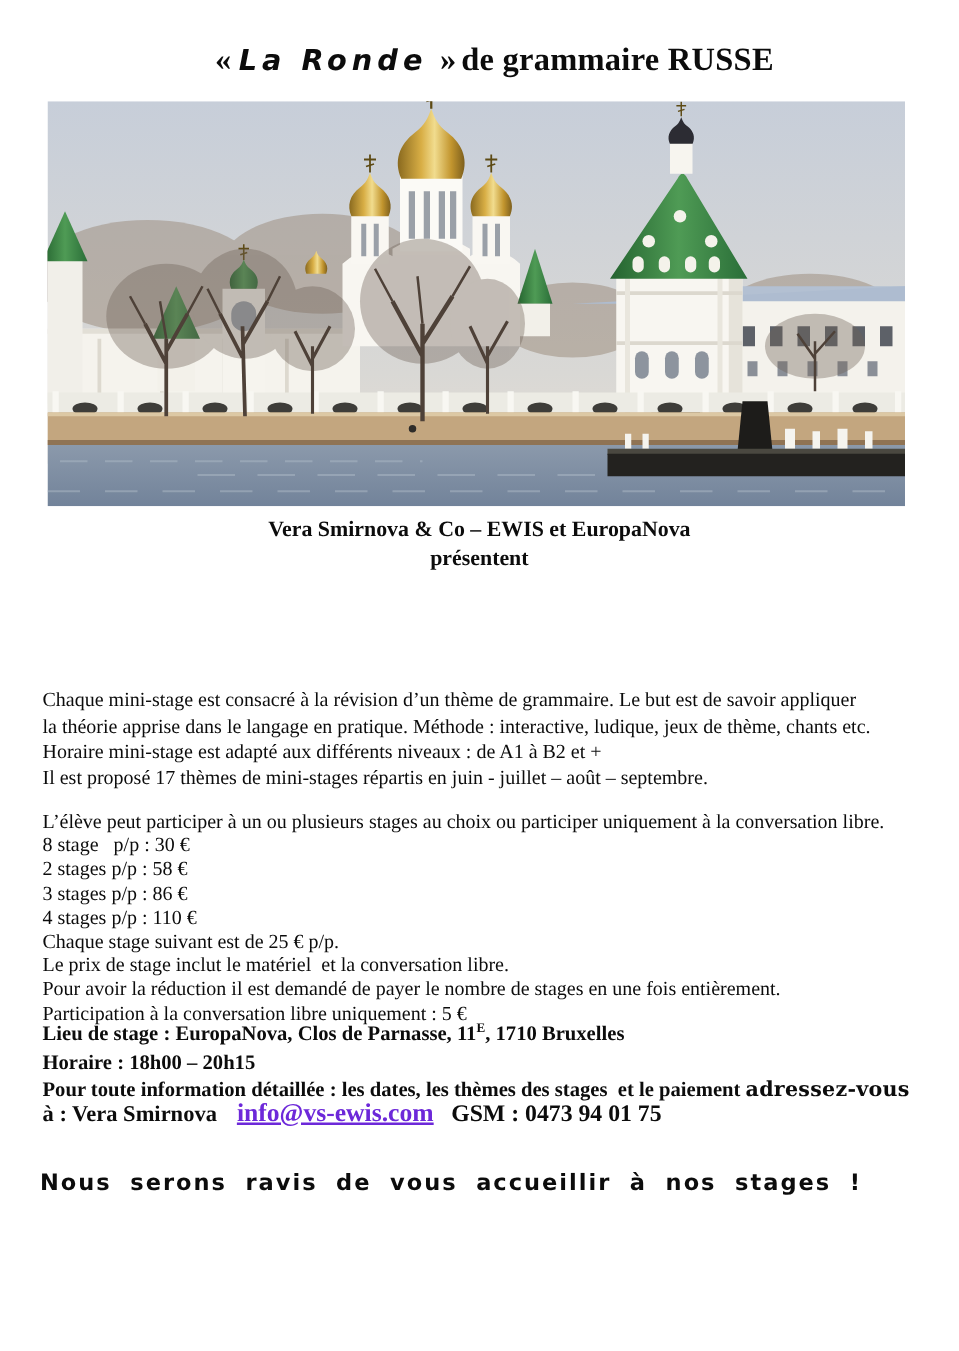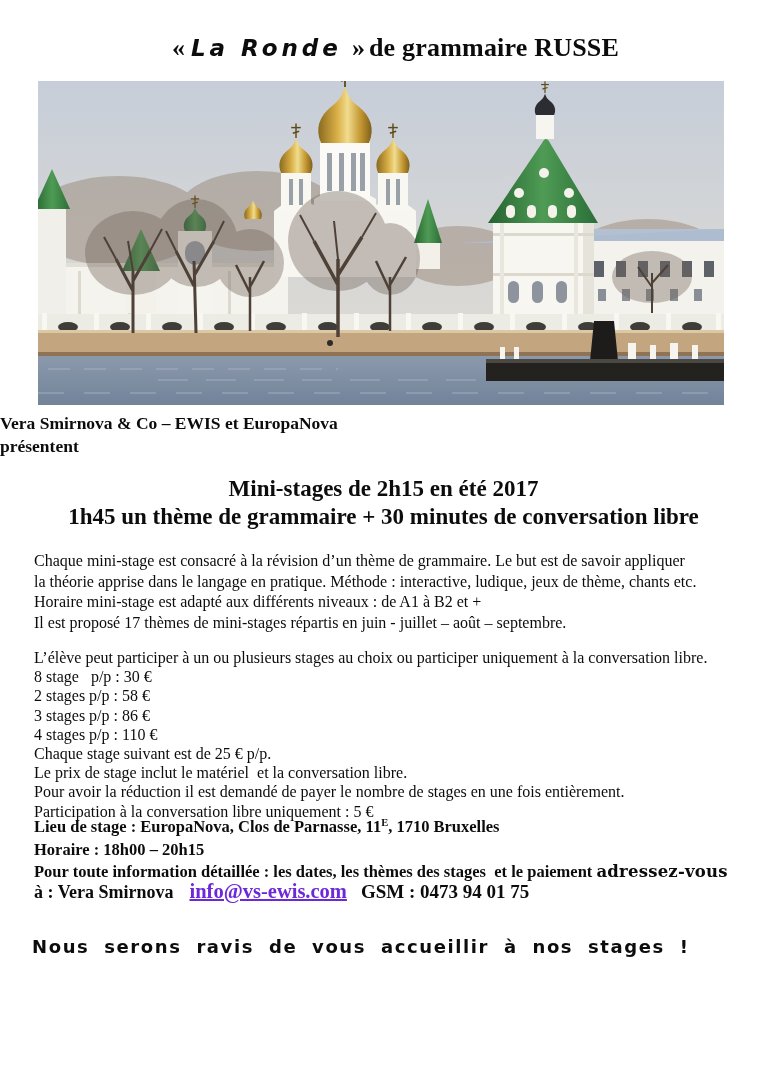--- a/index.html
+++ b/index.html
@@ -16,21 +16,21 @@
     font-family:"DejaVu Sans", sans-serif; font-style:italic; font-weight:700;
     font-size:23px; letter-spacing:4px; padding:0 10px 0 6px;
   }
   .title-rest { font-size:26px; font-weight:700; letter-spacing:.2px; padding-left:4px; }
 
   
   .photo-wrap { position:absolute; left:38px; top:81px; width:686px; height:324px; }
   .photo-wrap svg { display:block; width:686px; height:324px; }
 
   
-  .presenter { position:absolute; top:412px; left:0; width:100%; 
+  .presenter { position:absolute; top:412px; left:0; width:100%; text-align:center;
     font-weight:700; font-size:17.5px; line-height:23px; }
 
   
   .heading { position:absolute; top:475px; left:0; width:100%; text-align:center;
     font-weight:700; font-size:23px; line-height:28px; }
 
   
   .body-block { position:absolute; left:34px; right:24px; font-size:16px; }
   .body-block .line { white-space:pre-wrap; }
   .intro   { top:551px; line-height:20.5px; }
@@ -290,24 +290,20 @@
         </g>
       </g>
     </svg>
   </div>
 
   <div class="presenter">
     <div>Vera Smirnova &amp; Co – EWIS et EuropaNova</div>
     <div>présentent</div>
   </div>
 
-  <div class="heading">
-    <div>Mini-stages de 2h15 en été 2017</div>
-    <div>1h45 un thème de grammaire + 30 minutes de conversation libre</div>
-  </div>
 
   <div class="body-block intro">
     <div class="line">Chaque mini-stage est consacré à la révision d’un thème de grammaire. Le but est de savoir appliquer</div>
     <div class="line">la théorie apprise dans le langage en pratique. Méthode : interactive, ludique, jeux de thème, chants etc.</div>
     <div class="line">Horaire mini-stage est adapté aux différents niveaux : de A1 à B2 et +</div>
     <div class="line">Il est proposé 17 thèmes de mini-stages répartis en juin - juillet – août – septembre.</div>
   </div>
 
   <div class="body-block pricing">
     <div class="line">L’élève peut participer à un ou plusieurs stages au choix ou participer uniquement à la conversation libre.</div>

